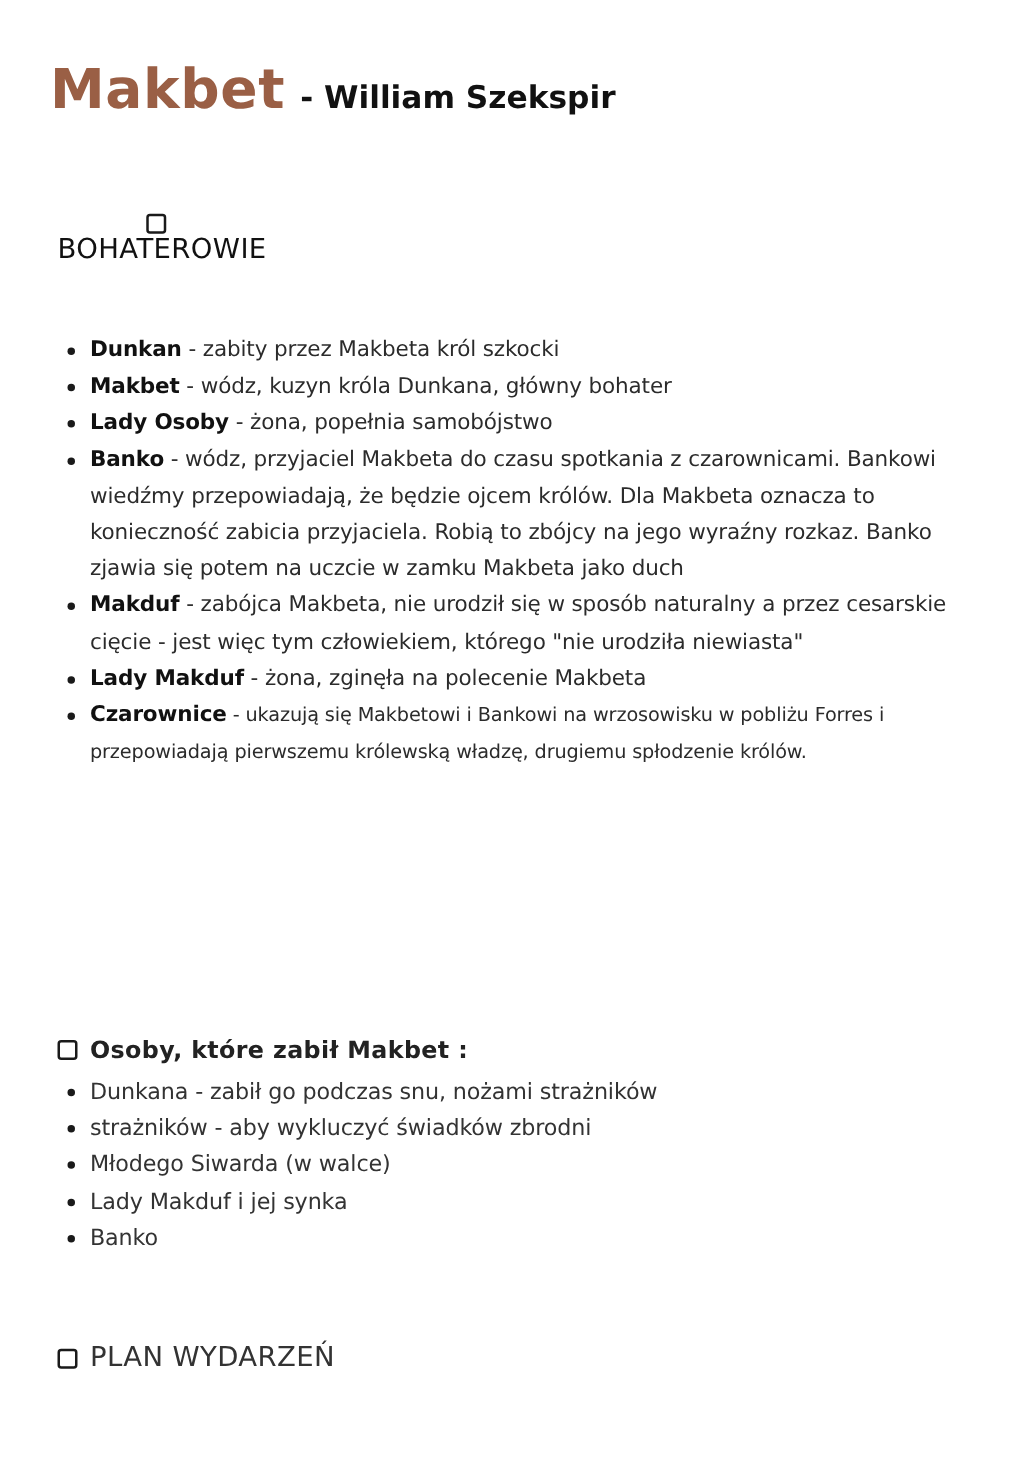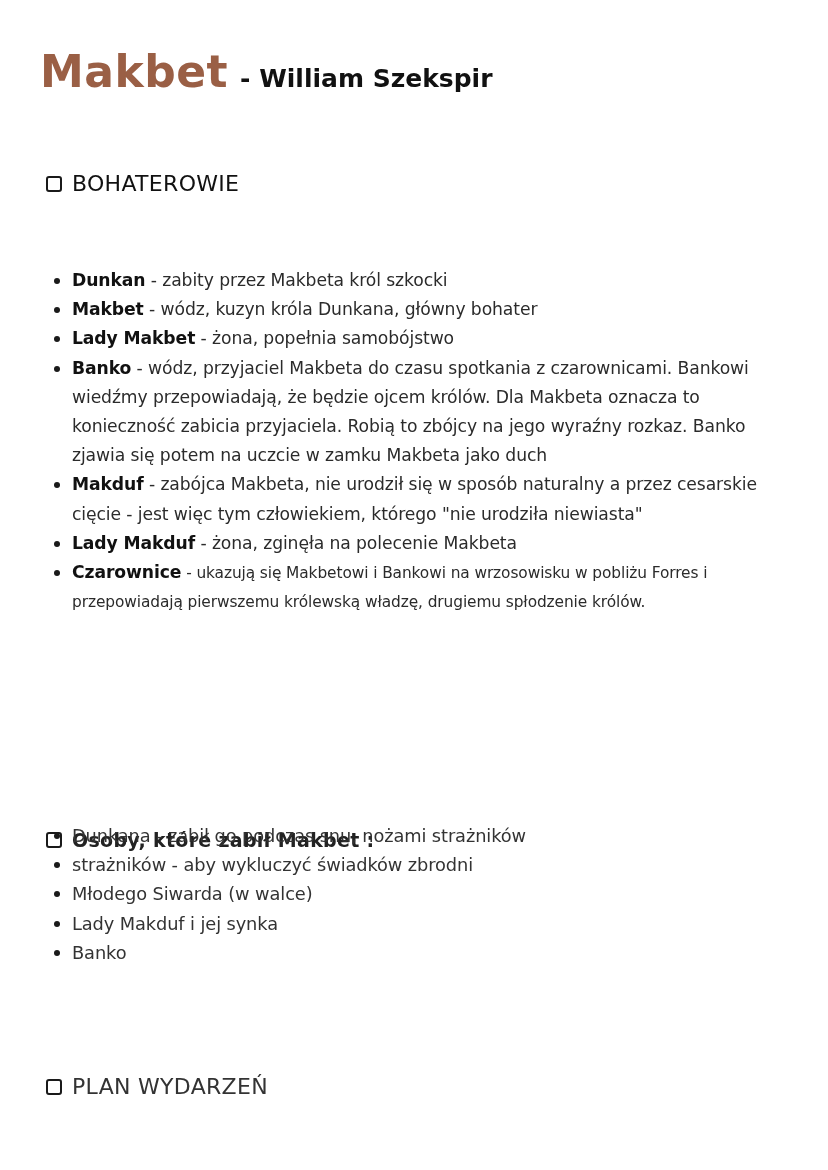--- a/index.html
+++ b/index.html
@@ -92,41 +92,41 @@
     ul.list2 li { font-size: 17.8px; line-height: 29.2px; color: #333; }
   </style>
 </head>
 <body>
 
 <div class="title">
   <span class="title-main">Makbet</span>
   <span class="title-sub">- William Szekspir</span>
 </div>
 
-<div class="section-head" style="top:171px;">
+<div class="section-head" style="top:171px;flex-direction:column;">
   <span class="checkbox"></span>
   <span class="head-text">BOHATEROWIE</span>
 </div>
 
 <ul class="list" style="top:266px;">
   <li><b>Dunkan</b><span> - zabity przez Makbeta król szkocki</span></li>
   <li><b>Makbet</b><span> - wódz, kuzyn króla Dunkana, główny bohater</span></li>
-  <li><b>Lady Makbet</b><span> - żona, popełnia samobójstwo</span></li>
+  <li><b>Lady Osoby</b><span> - żona, popełnia samobójstwo</span></li>
   <li><b>Banko</b><span> - wódz, przyjaciel Makbeta do czasu spotkania z czarownicami. Bankowi wiedźmy przepowiadają, że będzie ojcem królów. Dla Makbeta oznacza to konieczność zabicia przyjaciela. Robią to zbójcy na jego wyraźny rozkaz. Banko zjawia się potem na uczcie w zamku Makbeta jako duch</span></li>
   <li><b>Makduf</b><span> - zabójca Makbeta, nie urodził się w sposób naturalny a przez cesarskie cięcie - jest więc tym człowiekiem, którego "nie urodziła niewiasta"</span></li>
   <li><b>Lady Makduf</b><span> - żona, zginęła na polecenie Makbeta</span></li>
   <li class="small"><b style="font-size:17.2px;">Czarownice</b><span> - ukazują się Makbetowi i Bankowi na wrzosowisku w pobliżu Forres i przepowiadają pierwszemu królewską władzę, drugiemu spłodzenie królów.</span></li>
 </ul>
 
 <div class="section-head" style="top:829px;">
   <span class="checkbox"></span>
   <span class="head-text bold">Osoby, które zabił Makbet :</span>
 </div>
 
-<ul class="list list2" style="top:821px;">
+<ul class="list list2" style="top:859px;">
   <li>Dunkana - zabił go podczas snu, nożami strażników</li>
   <li>strażników - aby wykluczyć świadków zbrodni</li>
   <li>Młodego Siwarda (w walce)</li>
   <li>Lady Makduf i jej synka</li>
   <li>Banko</li>
 </ul>
 
 <div class="section-head" style="top:1074px;justify-content:center;">
   <span class="checkbox"></span>
   <span class="head-text" style="color:#333;">PLAN WYDARZEŃ</span>

